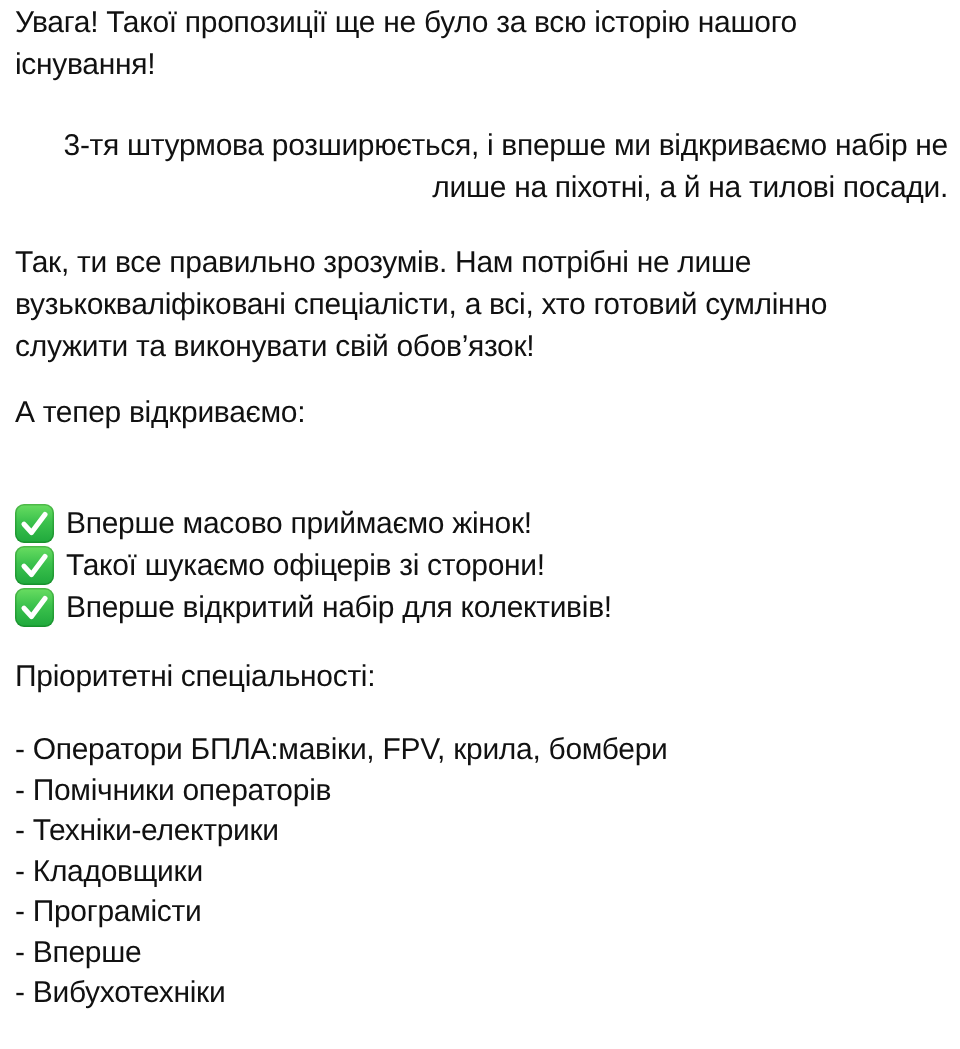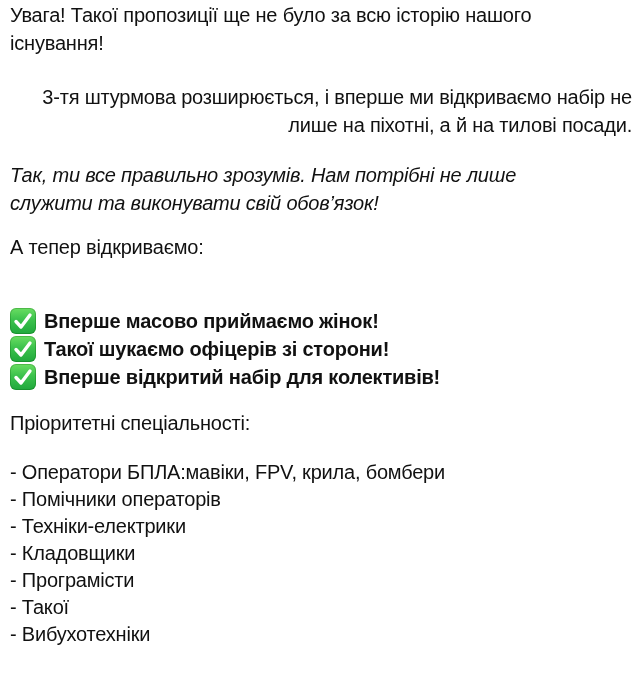--- a/index.html
+++ b/index.html
@@ -19,23 +19,23 @@
     font-size: 20px;
     line-height: 28px;
     color: #111111;
     letter-spacing: -0.2px;
     overflow: hidden;
   }
   .line { display: block; white-space: nowrap; }
   .para { margin: 0; }
   .para-1 { margin-bottom: 26px; }
   .para-2 { margin-bottom: 22px; text-align: right; }
-  .para-3 { margin-bottom: 16px; font-style: italic; }
+  .para-3 { margin-bottom: 16px; }
   .para-4 { margin-bottom: 46px; }
-  .checklist { margin: 0 0 18px 0; font-weight: bold; }
+  .checklist { margin: 0 0 18px 0; }
   .check-row {
     display: flex;
     align-items: center;
     height: 28px;
     white-space: nowrap;
   }
   .check-emoji {
     flex: 0 0 auto;
     width: 26px;
     height: 26px;
@@ -62,20 +62,21 @@
     <span class="line">існування!</span>
   </p>
 
   <p class="para para-2">
     <span class="line">3-тя штурмова розширюється, і вперше ми відкриваємо набір не</span>
     <span class="line">лише на піхотні, а й на тилові посади.</span>
   </p>
 
   <p class="para para-3">
     <span class="line">Так, ти все правильно зрозумів. Нам потрібні не лише</span>
+    <span class="line">вузькокваліфіковані спеціалісти, а всі, хто готовий сумлінно</span>
     <span class="line">служити та виконувати свій обов’язок!</span>
   </p>
 
   <p class="para para-4">
     <span class="line">А тепер відкриваємо:</span>
   </p>
 
   <div class="checklist">
     <div class="check-row">
       <span class="check-emoji">
@@ -106,17 +107,17 @@
   <p class="para heading-para">
     <span class="line">Пріоритетні спеціальності:</span>
   </p>
 
   <div class="plist">
     <span class="line">- Оператори БПЛА:мавіки, FPV, крила, бомбери</span>
     <span class="line">- Помічники операторів</span>
     <span class="line">- Техніки-електрики</span>
     <span class="line">- Кладовщики</span>
     <span class="line">- Програмісти</span>
-    <span class="line">- Такої</span>
+    <span class="line">- Вперше</span>
     <span class="line">- Вибухотехніки</span>
   </div>
 
 </div>
 
 </body></html>

